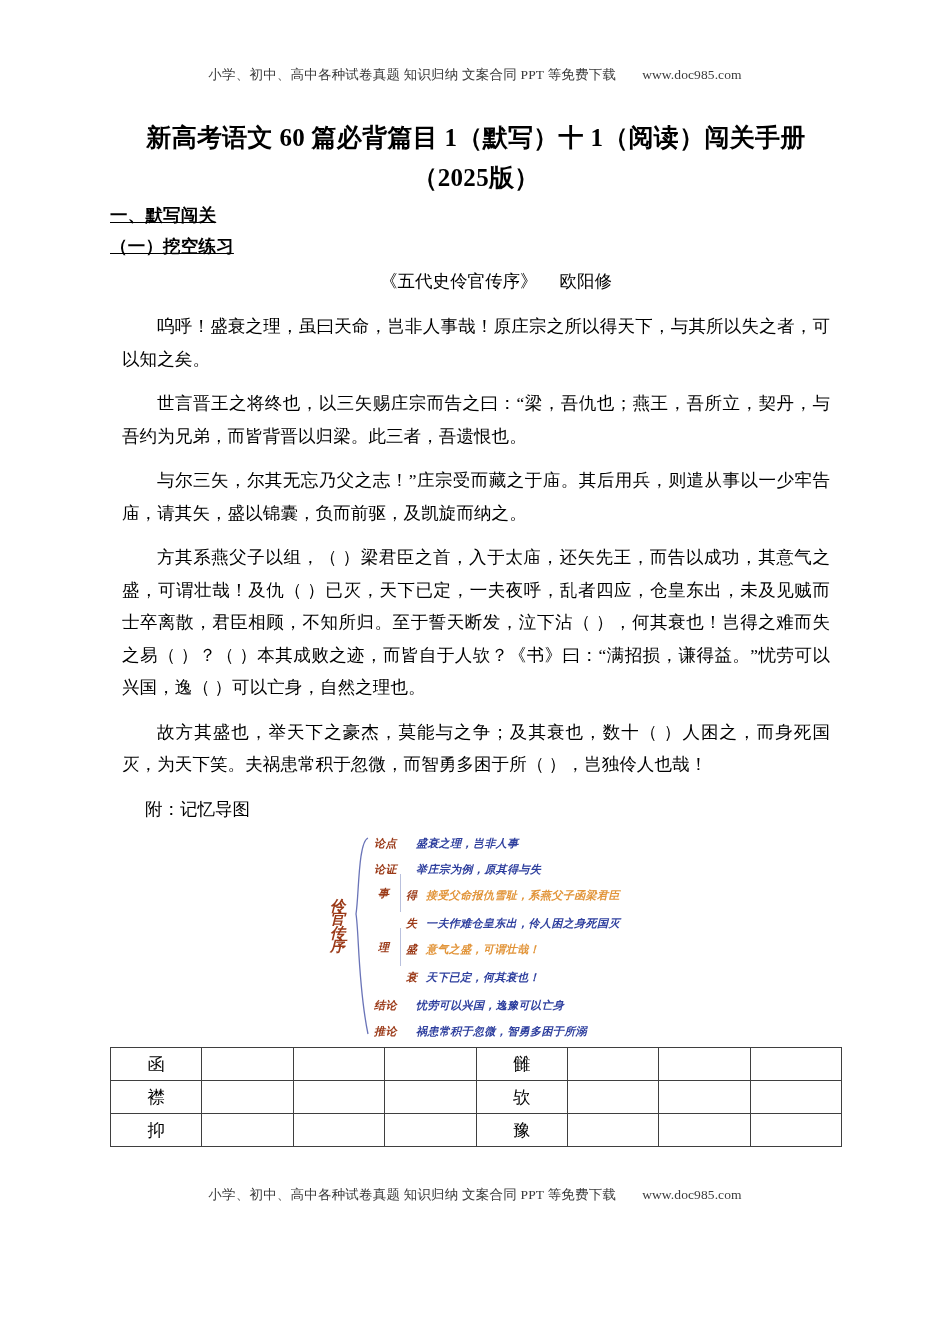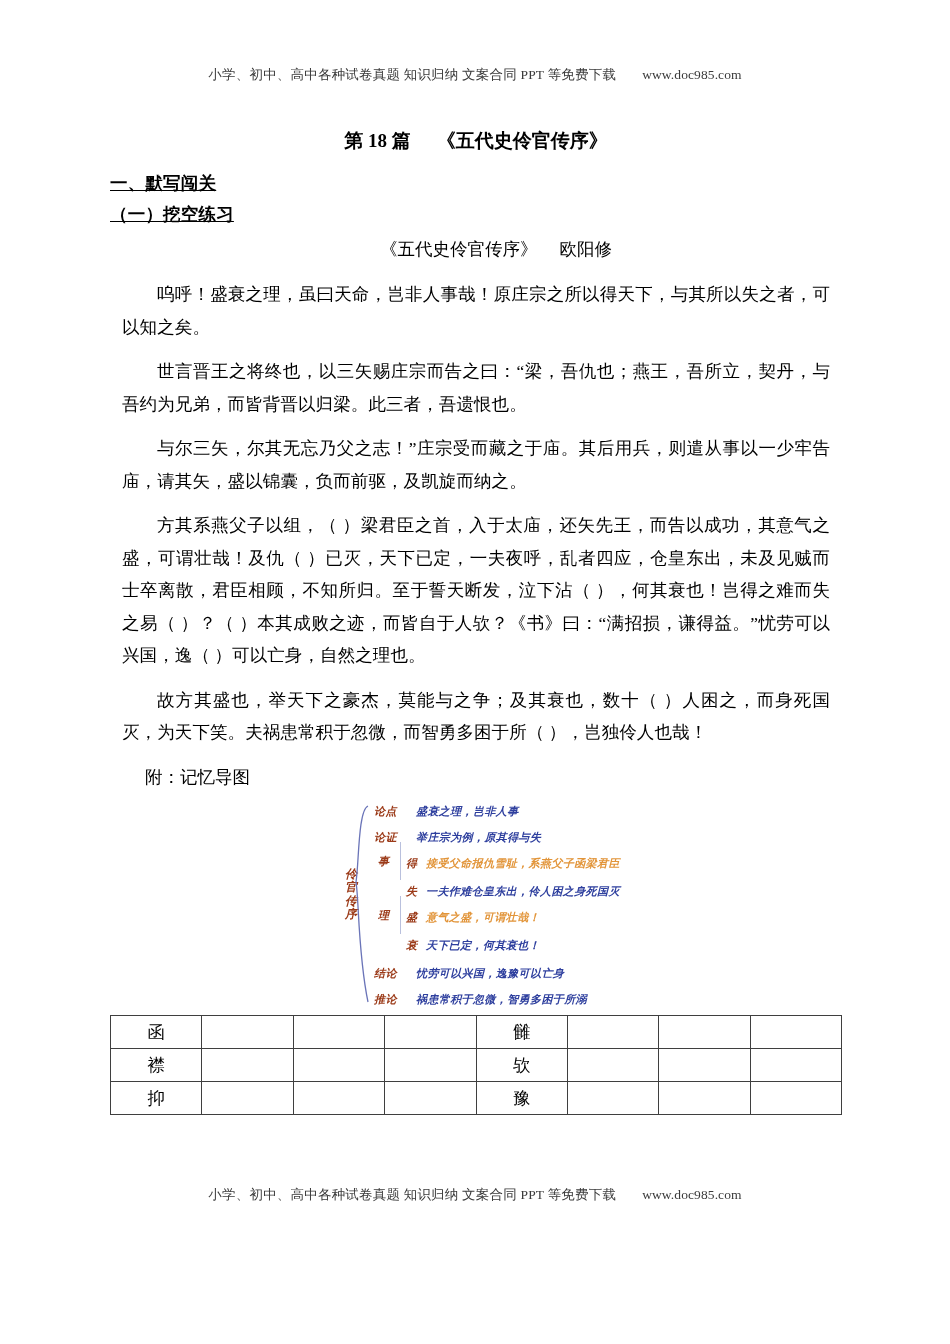--- a/index.html
+++ b/index.html
@@ -114,28 +114,28 @@
   .mindmap {
     position: absolute;
     left: 218px;
     top: 0;
     width: 420px;
     height: 212px;
     font-family: "Liberation Serif", "DejaVu Serif", serif;
   }
   .mm-root {
     position: absolute;
-    left: 12px;
+    left: 2px;
     top: 68px;
     width: 22px;
-    font-size: 12px;
+    font-size: 15px;
     line-height: 13.5px;
     color: #9b3a18;
     font-weight: bold;
-    text-align: center;
+    text-align: left;
     letter-spacing: 0;
     font-style: italic;
   }
   .mm-brace {
     position: absolute;
     left: 24px;
     top: 4px;
     width: 18px;
     height: 200px;
   }
@@ -197,24 +197,22 @@
 <body>
 
 <div class="page">
 
   <div class="wm wm-top">
     <span>小学、初中、高中各种试卷真题 知识归纳 文案合同 PPT 等免费下载</span><span class="url">www.doc985.com</span>
   </div>
 
   <div class="content">
 
-
-    <div class="doc-subtitle">
-      <span>第 18 篇</span><span class="gap"></span><span>《五代史伶官传序》</span>
-    </div>
+    <h1 class="doc-title">新高考语文 60 篇必背篇目 1（默写）十 1（阅读）闯关手册（2025版）</h1>
+
 
     <div class="h-section">一、默写闯关</div>
     <div class="h-section">（一）挖空练习</div>
 
     <div class="author-line">
       <span>《五代史伶官传序》</span><span class="gap"></span><span>欧阳修</span>
     </div>
 
     <p class="body">呜呼！盛衰之理，虽曰天命，岂非人事哉！原庄宗之所以得天下，与其所以失之者，可以知之矣。</p>
     <p class="body">世言晋王之将终也，以三矢赐庄宗而告之曰：“梁，吾仇也；燕王，吾所立，契丹，与吾约为兄弟，而皆背晋以归梁。此三者，吾遗恨也。</p>

